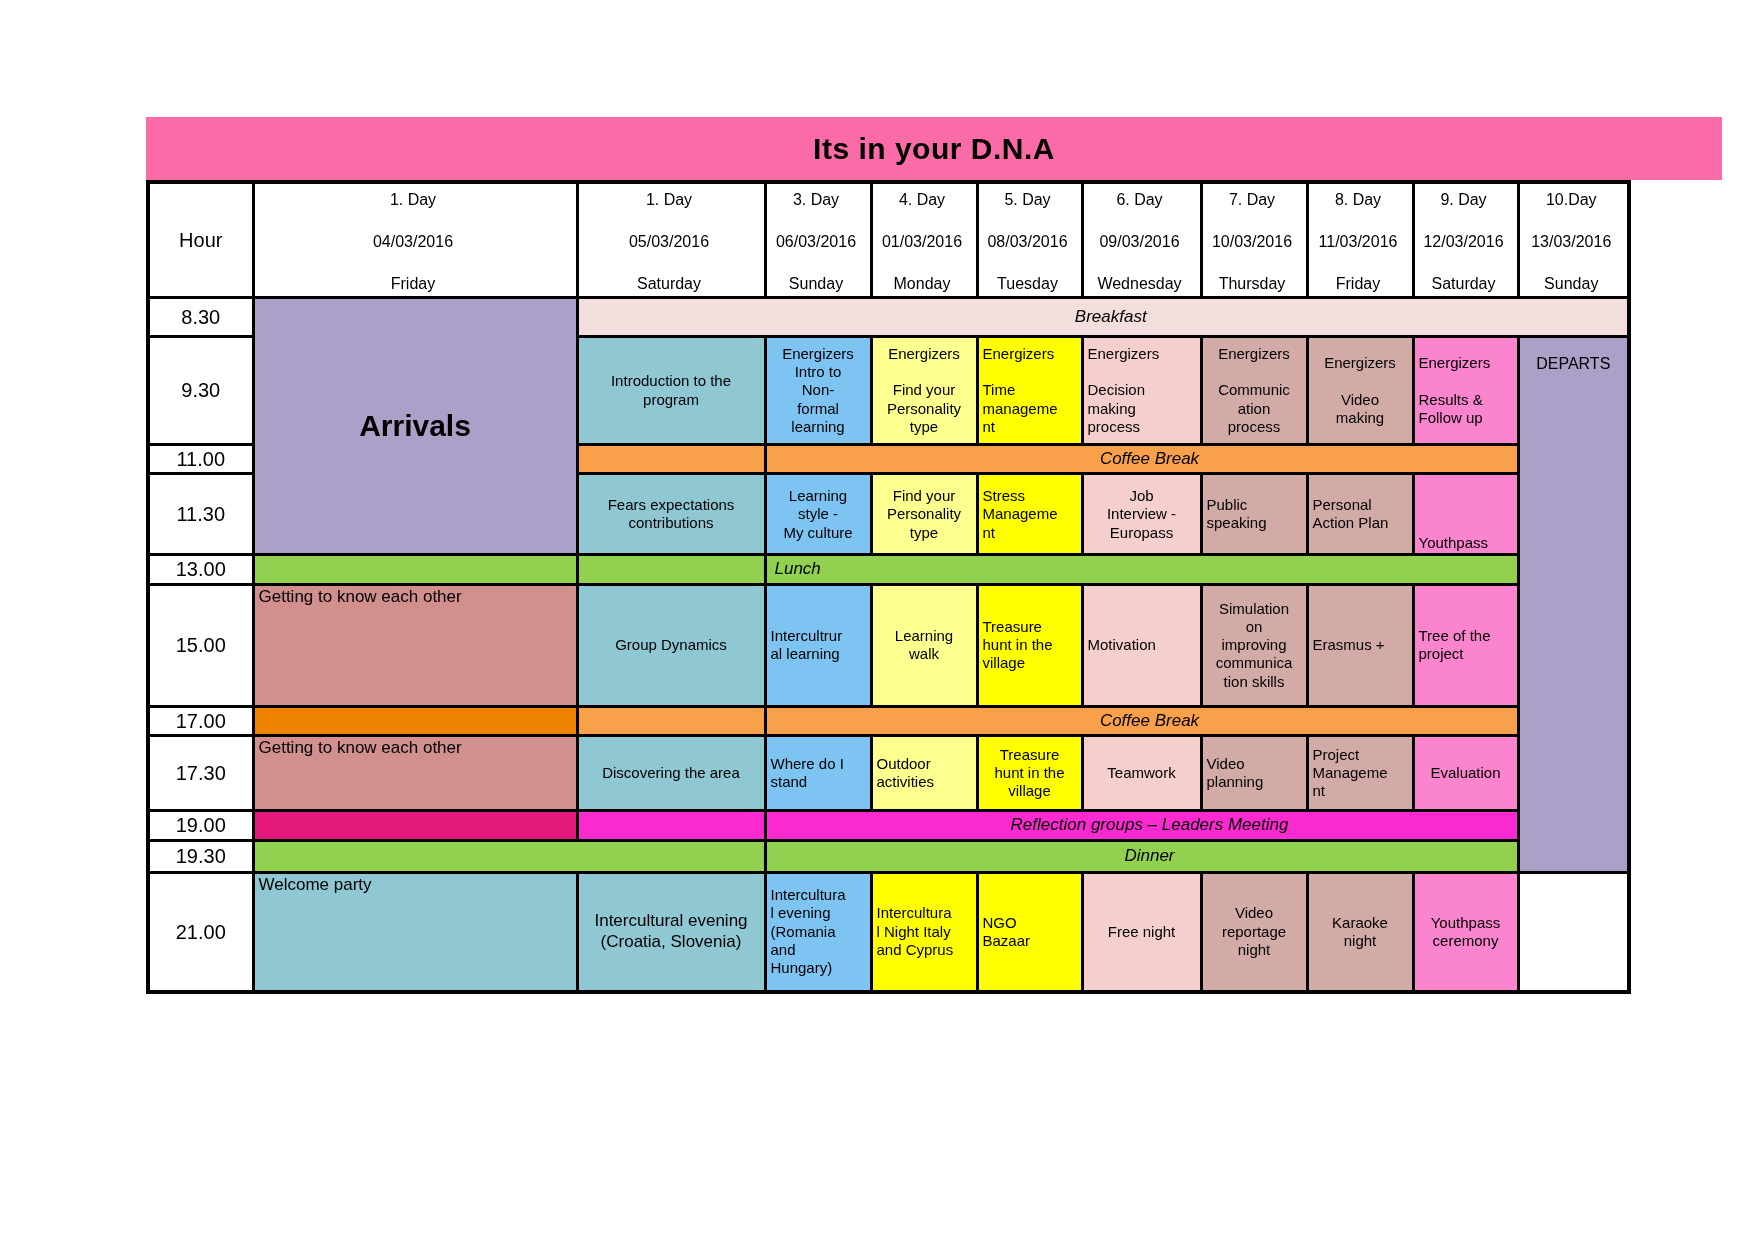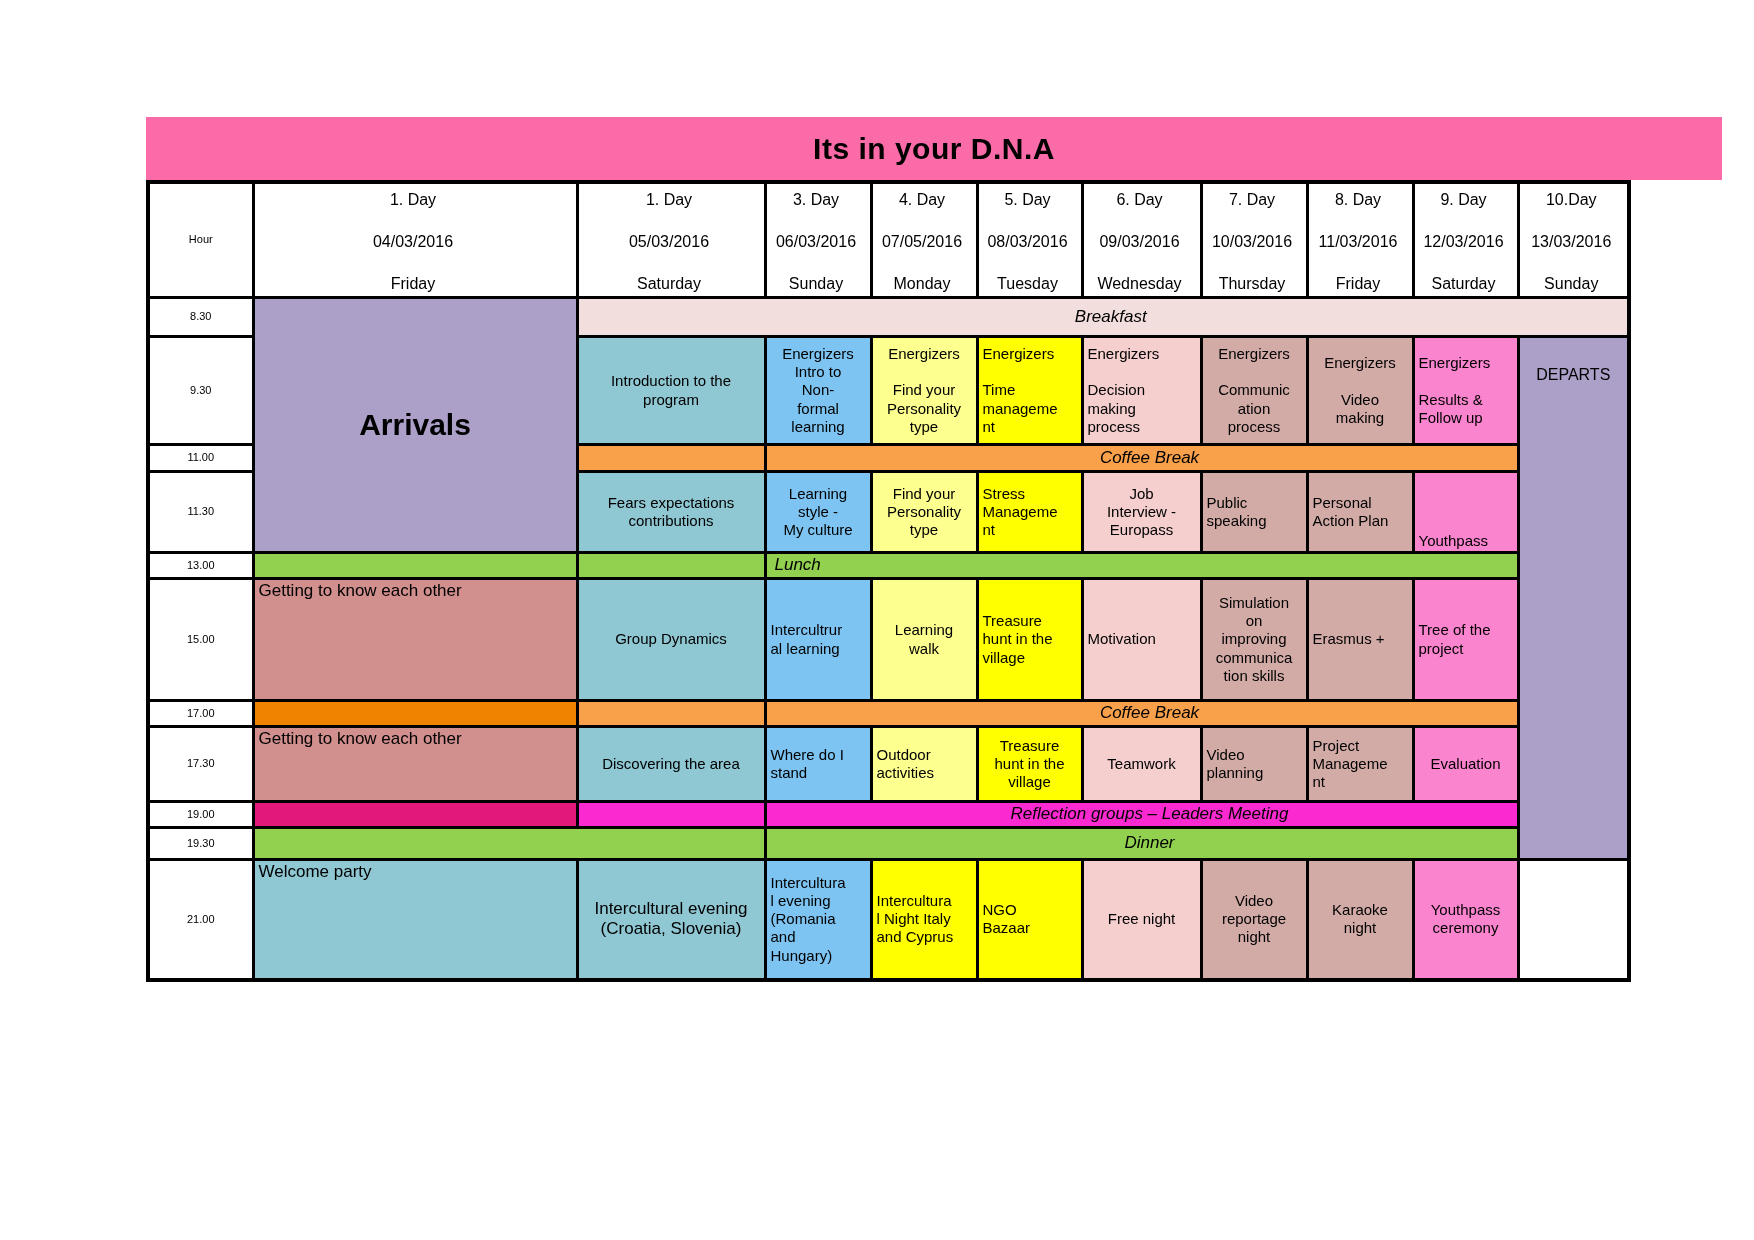--- a/index.html
+++ b/index.html
@@ -15,21 +15,21 @@
   col.w-n{width:106px}col.w-n2{width:105px}col.w-d6{width:119px}col.w-d10{width:111px}
   
   tr.h-head{height:112px}tr.h-830{height:39px}tr.h-930{height:108px}
   tr.h-1100{height:27px}tr.h-1130{height:81px}tr.h-1300{height:26px}
   tr.h-1500{height:122px}tr.h-1700{height:26px}tr.h-1730{height:75px}
   tr.h-1900{height:26px}tr.h-1930{height:32px}tr.h-2100{height:120px}
   
   td.daycell{vertical-align:top;padding:0;font-size:16px;}
   td.daycell .hwrap{display:flex;flex-direction:column;justify-content:space-between;
     height:104px;padding:6px 4px 2px 0;}
-  td.hourcell{background:#fff;font-size:11px;}
+  td.hourcell{background:#fff;font-size:20px;}
   
   .c-banner{background:#FA6BA7}
   .c-purple{background:#ACA0C9}
   .c-breakfast{background:#F2DEDC}
   .c-teal{background:#8FC7D3}
   .c-blue{background:#7DC4F2}
   .c-lyellow{background:#FDFF8F}
   .c-yellow{background:#FFFF00}
   .c-lpink{background:#F4CFCE}
   .c-rose{background:#D2ABA7}
@@ -40,21 +40,21 @@
   .c-green{background:#92D050}
   .c-magenta{background:#FB2AD0}
   .c-crimson{background:#E2197B}
   
   .al{text-align:left}
   .vt{vertical-align:top}
   .vb{vertical-align:bottom}
   .band{font-style:italic;font-size:17px;padding-left:20px;}
   .big{font-size:17px;}
   .arrivals{font-size:30px;font-weight:bold;text-align:center;}
-  .departs{vertical-align:top;padding-top:27px;font-size:16px;}
+  .departs{vertical-align:top;padding-top:16px;font-size:16px;}
   .lunchband{text-align:left;padding-left:8px;}
 </style>
 </head>
 <body>
 
 <div id="sheet">
   <div id="banner" class="c-banner">Its in your D.N.A</div>
 
   <table>
     <colgroup>
@@ -81,21 +81,21 @@
       <td class="daycell"><div class="hwrap">
         <span>1. Day</span>
         <span>05/03/2016</span>
         <span>Saturday</span></div></td>
       <td class="daycell"><div class="hwrap">
         <span>3. Day</span>
         <span>06/03/2016</span>
         <span>Sunday</span></div></td>
       <td class="daycell"><div class="hwrap">
         <span>4. Day</span>
-        <span>07/05/2016</span>
+        <span>01/03/2016</span>
         <span>Monday</span></div></td>
       <td class="daycell"><div class="hwrap">
         <span>5. Day</span>
         <span>08/03/2016</span>
         <span>Tuesday</span></div></td>
       <td class="daycell"><div class="hwrap">
         <span>6. Day</span>
         <span>09/03/2016</span>
         <span>Wednesday</span></div></td>
       <td class="daycell"><div class="hwrap">

